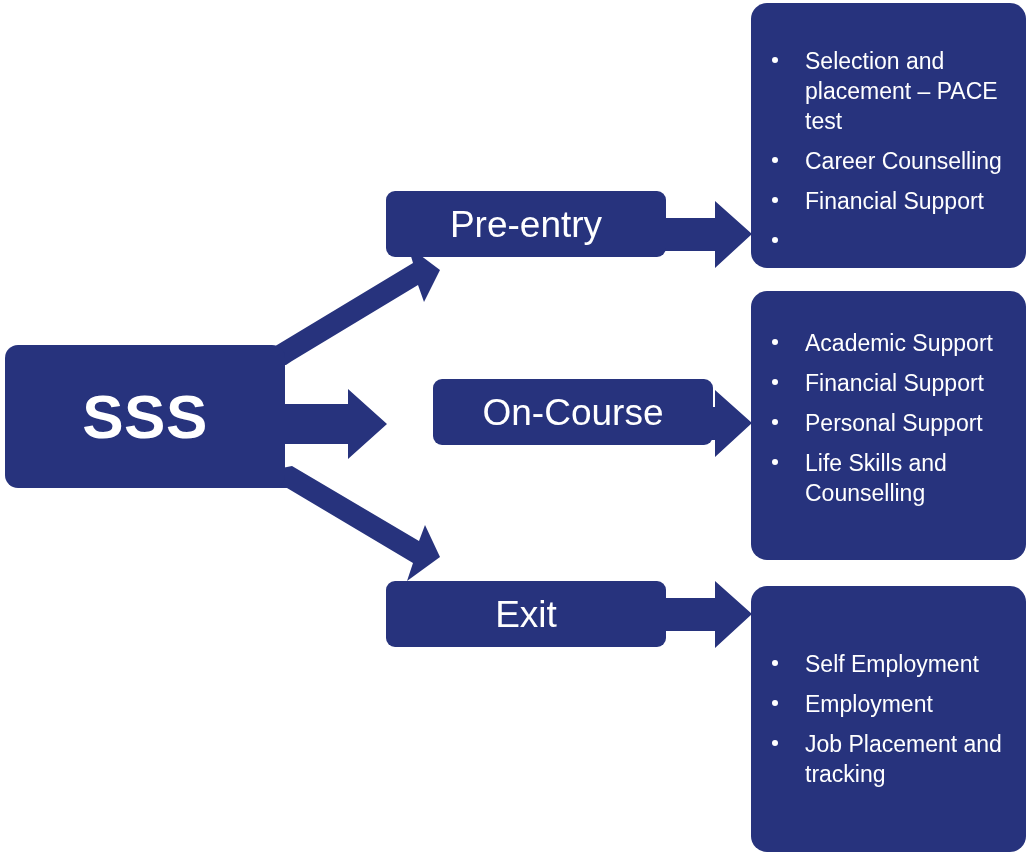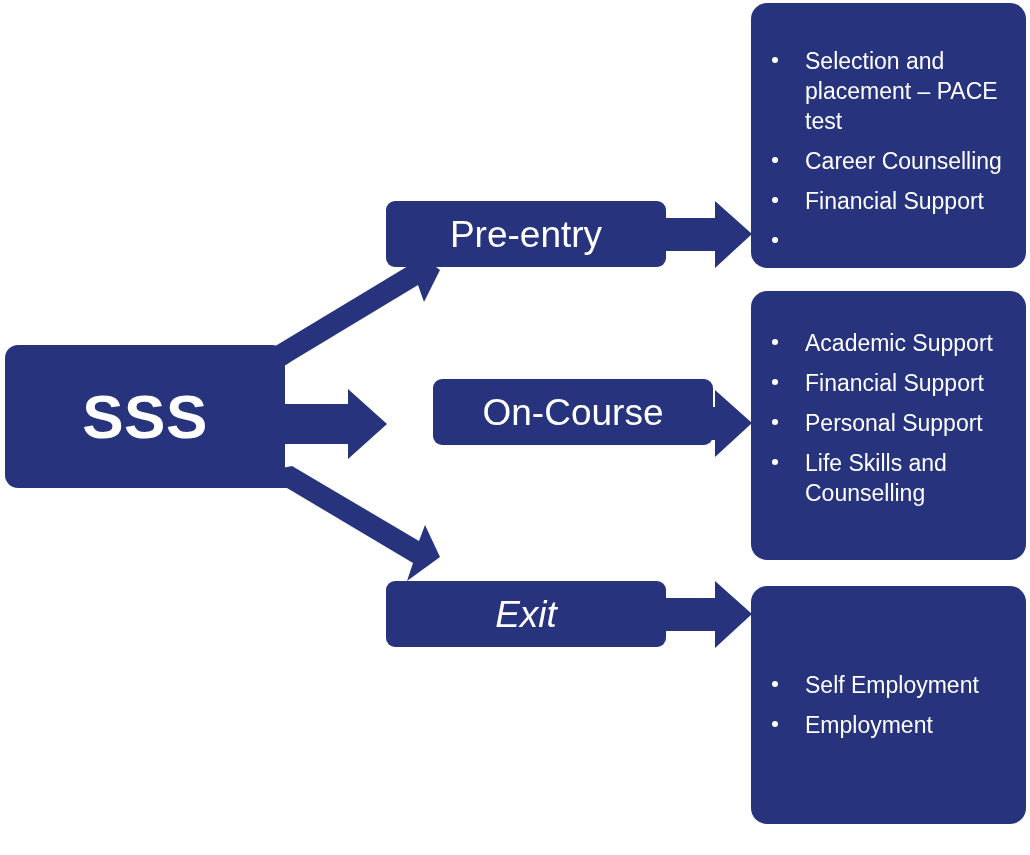--- a/index.html
+++ b/index.html
@@ -52,23 +52,23 @@
     left: 386px;
     width: 280px;
     height: 66px;
     background: #27337D;
     border-radius: 9px;
     display: flex;
     align-items: center;
     justify-content: center;
     z-index: 3;
   }
-  .stage-pill.p1 { top: 201px; }
+  .stage-pill.p1 { top: 191px; }
   .stage-pill.p2 { top: 379px; margin-left: 47px; }
-  .stage-pill.p3 { top: 581px; font-style: italic; }
+  .stage-pill.p3 { top: 581px; }
   .stage-label {
     color: #ffffff;
     font-size: 37px;
     font-weight: 400;
     line-height: 1;
   }
 
   
   .detail-box {
     position: absolute;
@@ -77,21 +77,21 @@
     background: #27337D;
     border-radius: 16px;
     z-index: 3;
     box-sizing: border-box;
     display: flex;
     flex-direction: column;
     justify-content: center;
   }
   .detail-box.b1 { top: 3px;   height: 265px; padding: 0 8px 0 10px; }
   .detail-box.b2 { top: 291px; height: 269px; padding: 0 8px 16px 10px; }
-  .detail-box.b3 { top: 586px; height: 238px; padding: 0 12px 0 10px; }
+  .detail-box.b3 { top: 586px; height: 266px; padding: 0 12px 0 10px; }
 
   .bullet-list {
     list-style: none;
     margin: 0;
     padding: 0;
   }
   .bullet-item {
     position: relative;
     color: #ffffff;
     font-size: 23px;
@@ -193,16 +193,20 @@
   <div class="detail-box b3">
     <ul class="bullet-list">
       <li class="bullet-item">
         <span class="bullet-dot"></span>
         <span class="bullet-text">Self Employment</span>
       </li>
       <li class="bullet-item">
         <span class="bullet-dot"></span>
         <span class="bullet-text">Employment</span>
       </li>
+      <li class="bullet-item">
+        <span class="bullet-dot"></span>
+        <span class="bullet-text">Job Placement and tracking</span>
+      </li>
     </ul>
   </div>
 
 </div>
 
 </body></html>

